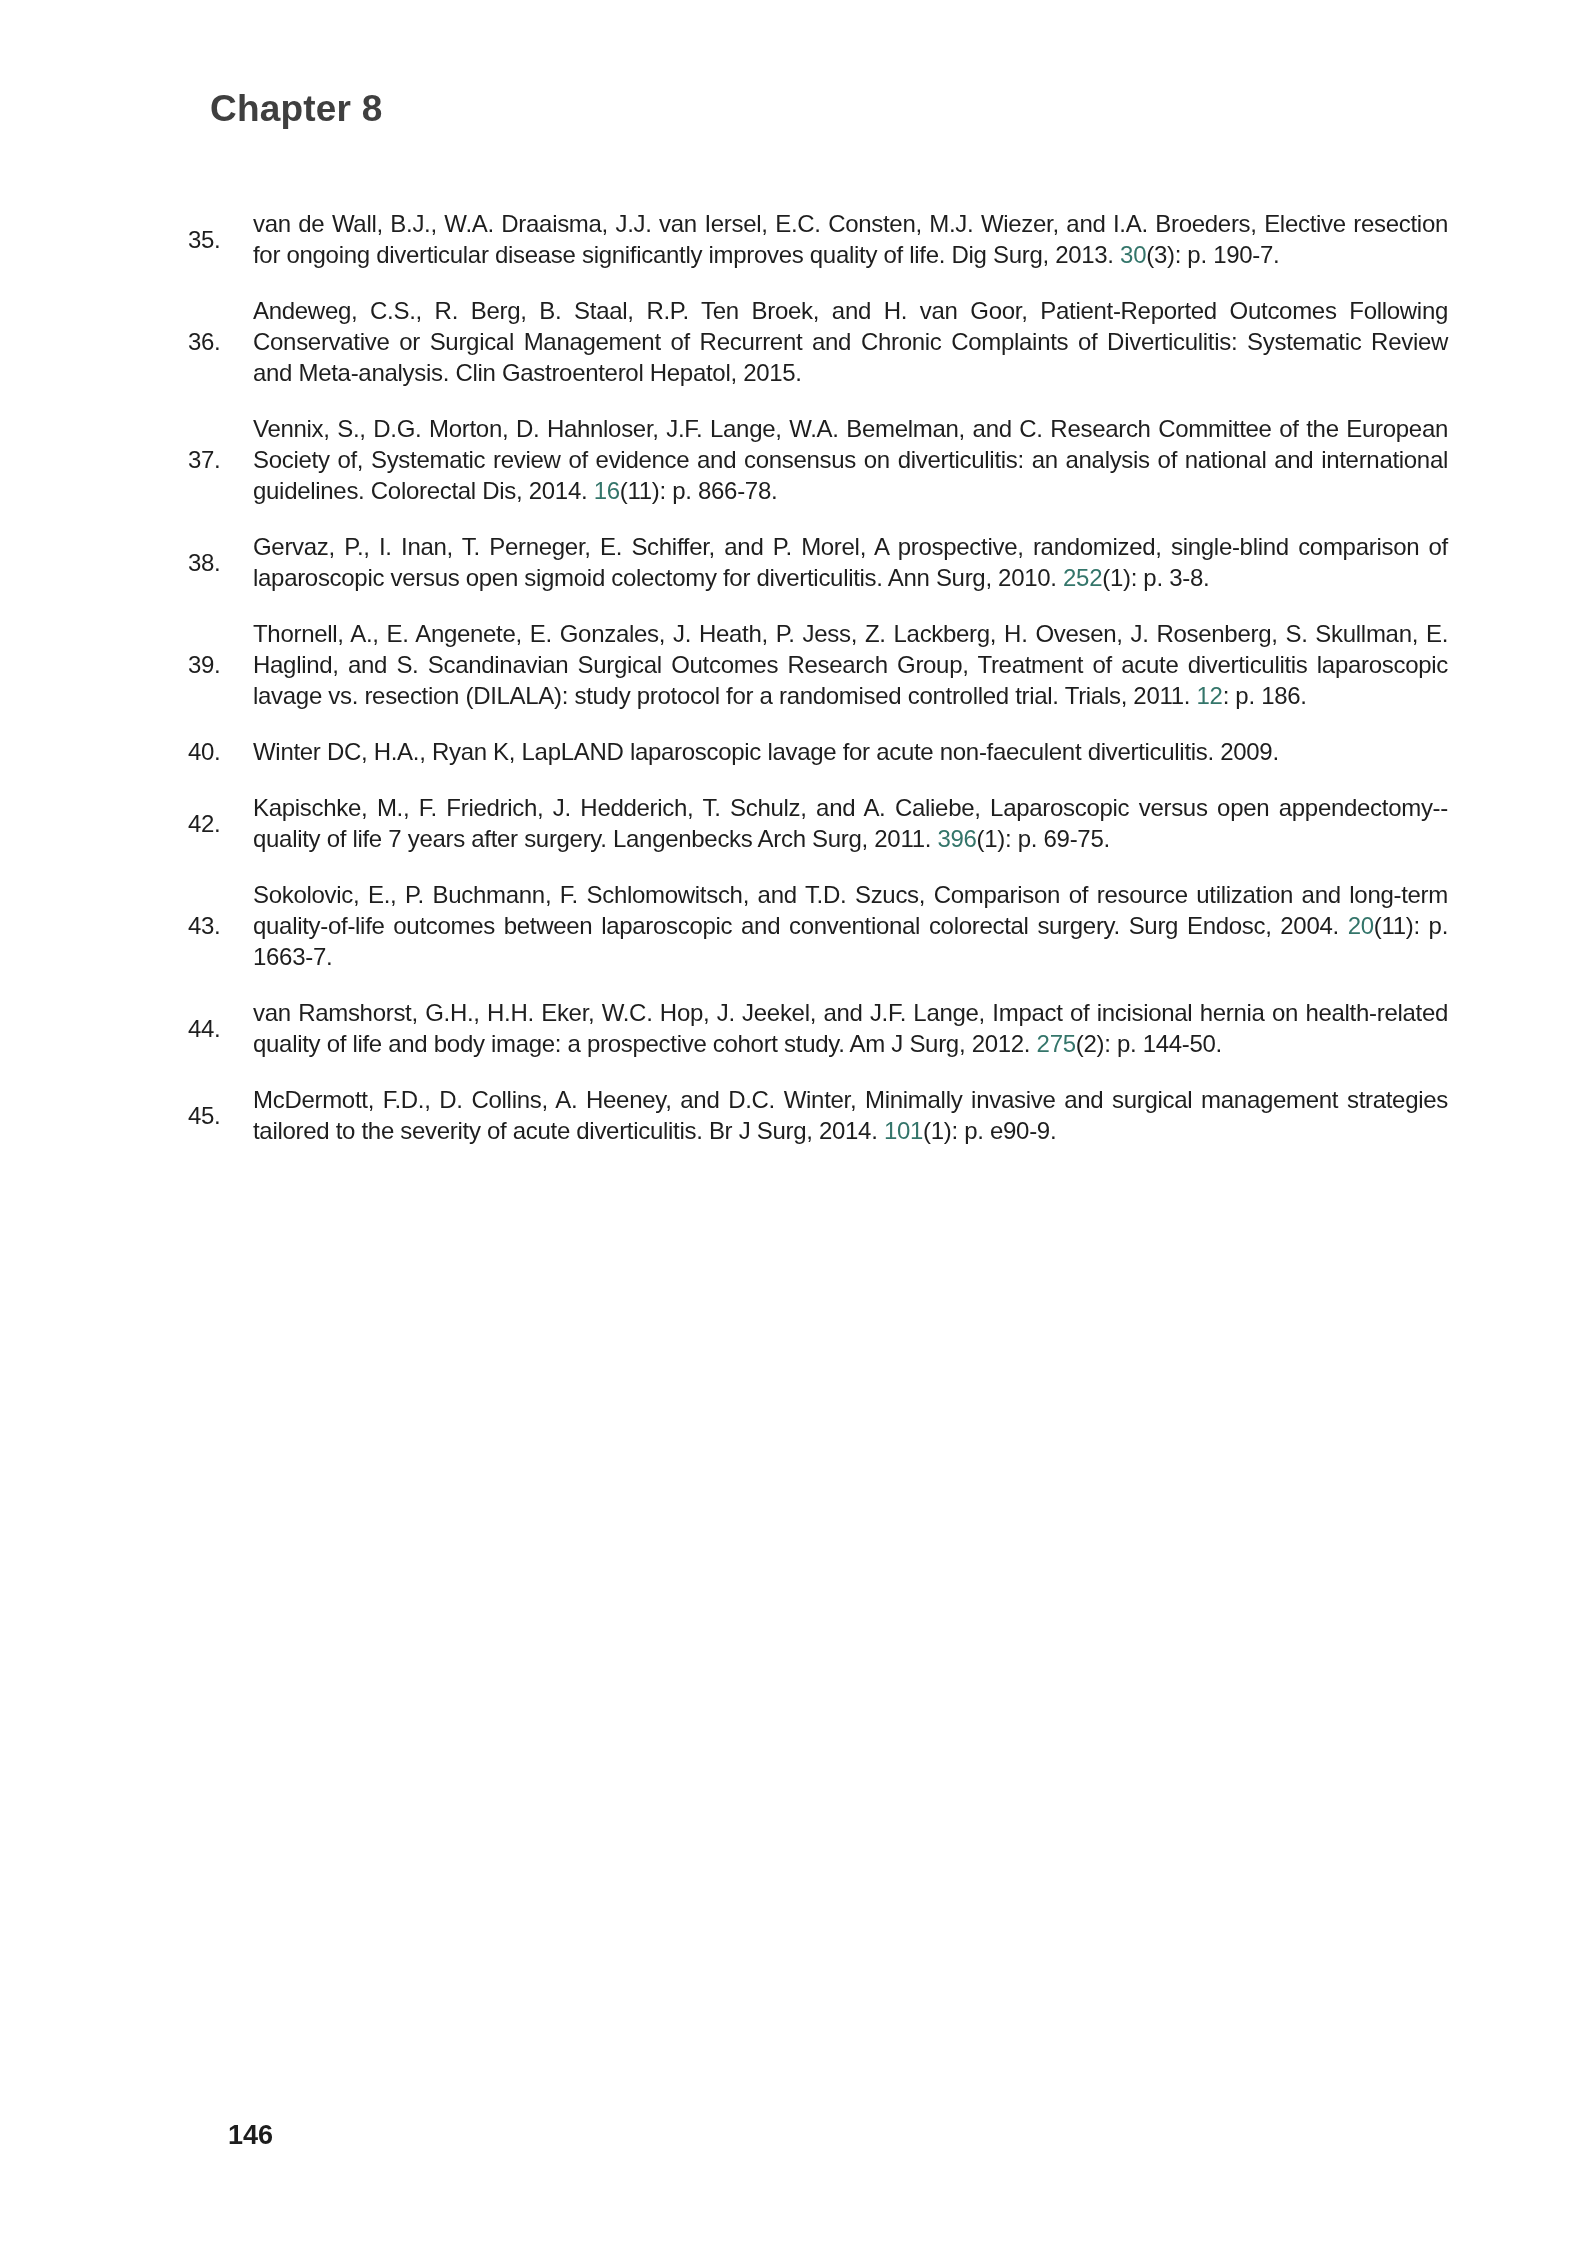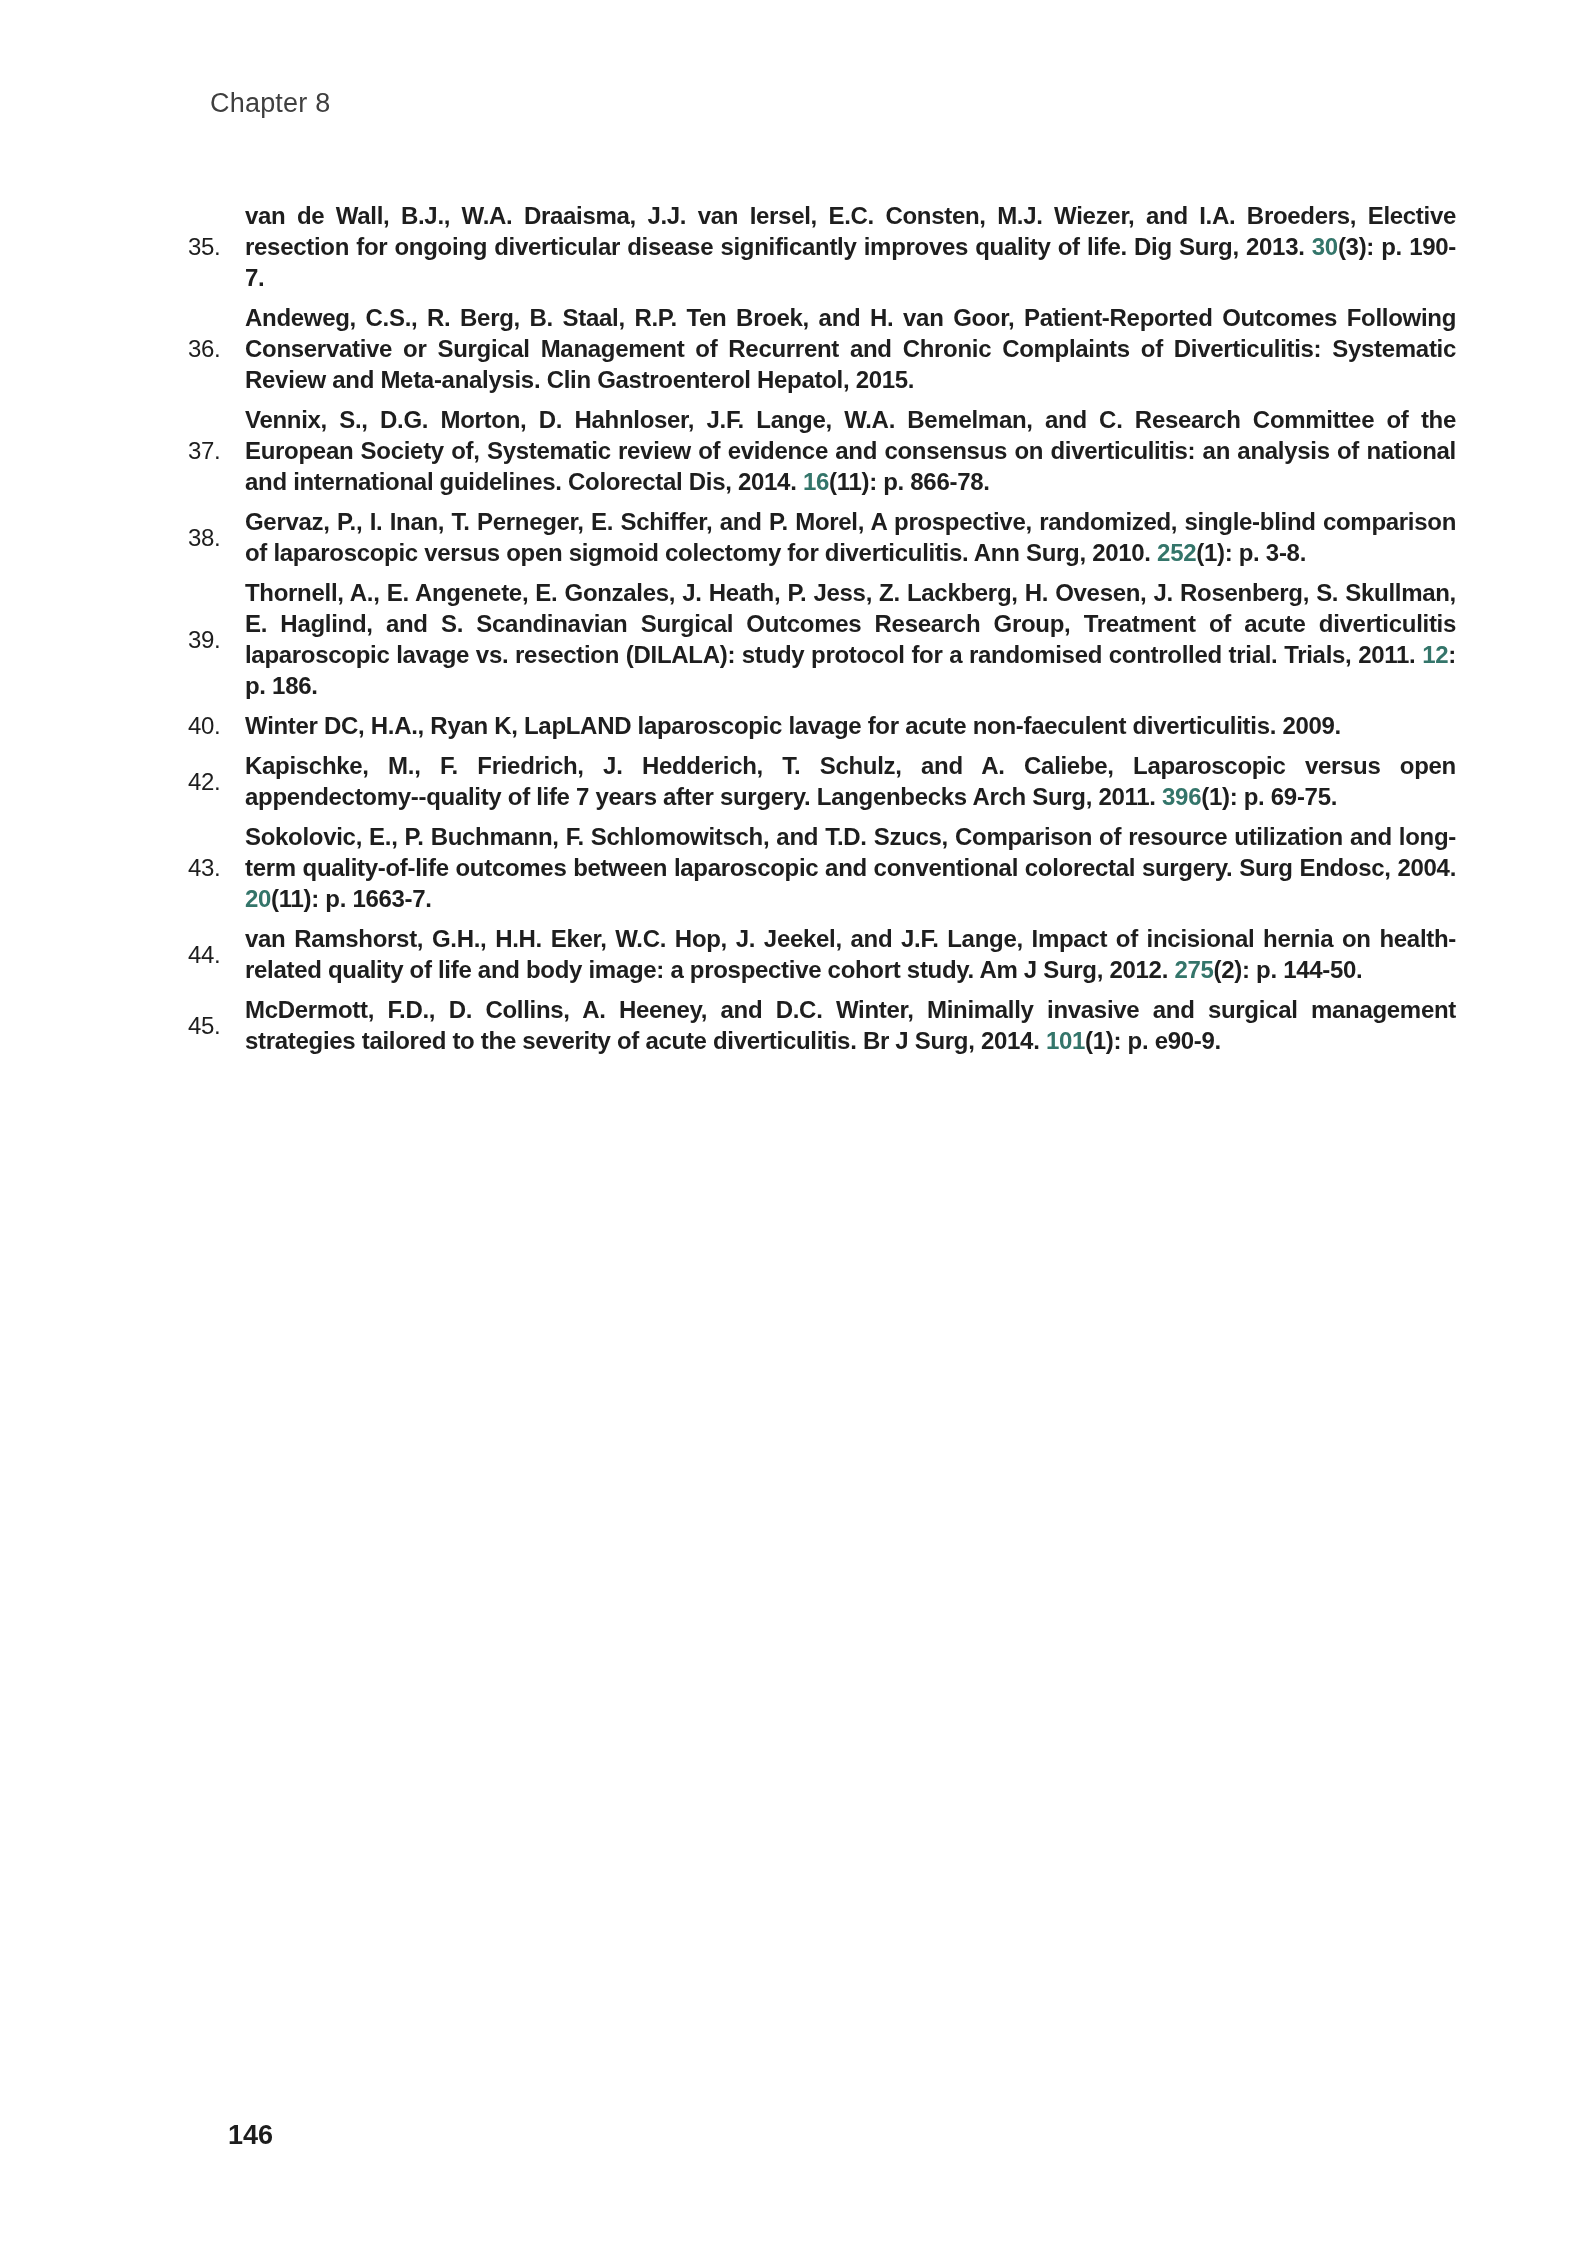--- a/index.html
+++ b/index.html
@@ -12,22 +12,22 @@
     width: 1594px;
     height: 2250px;
     font-family: "Liberation Sans", "DejaVu Sans", sans-serif;
     color: #1e1e1e;
     overflow: hidden;
   }
   .chapter-header {
     position: absolute;
     left: 210px;
     top: 88px;
-    font-size: 27px;
-    font-weight: normal;
+    font-size: 37px;
+    font-weight: bold;
     color: #3f3f3f;
     letter-spacing: 0.2px;
   }
   .ref-list {
     position: absolute;
     left: 188px;
     top: 200px;
     width: 1268px;
     margin: 0;
     padding: 0;
@@ -40,23 +40,22 @@
     display: flex;
     align-items: center;
     margin-bottom: 9px;
   }
   .ref-num {
     width: 57px;
     flex-shrink: 0;
   }
   .ref-text {
     flex: 1;
-    margin: 0;
+    margin: 8px;
     text-align: justify;
-    font-weight: bold;
   }
   .vol {
     color: #34756a;
   }
   .page-footer {
     position: absolute;
     left: 228px;
     top: 2120px;
     font-size: 27px;
     font-weight: bold;

